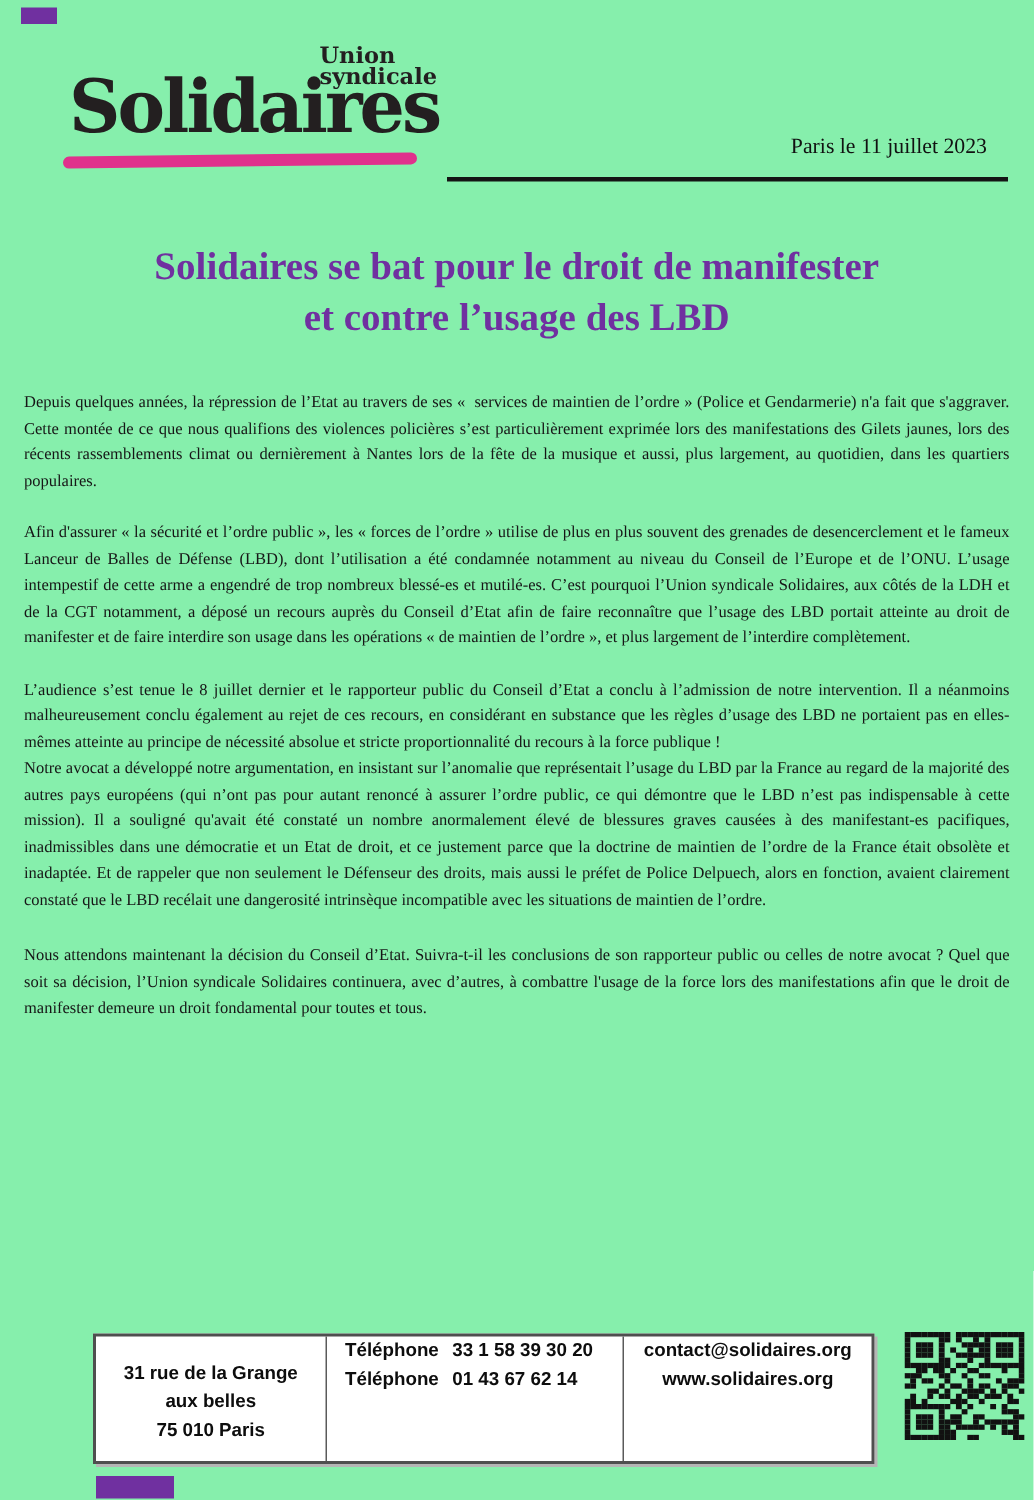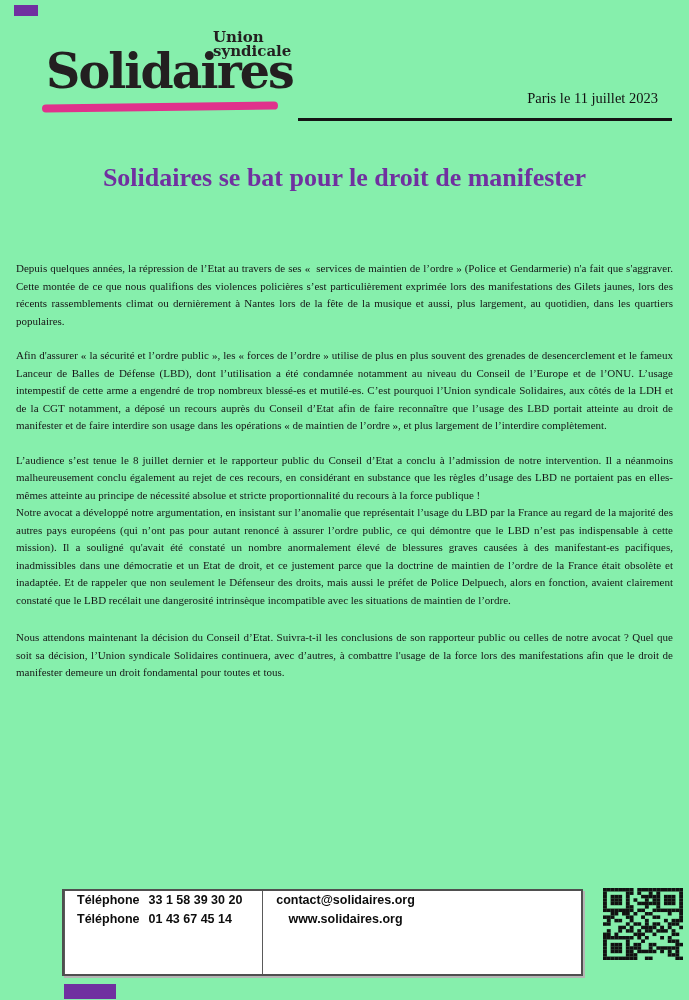--- a/index.html
+++ b/index.html
@@ -75,37 +75,43 @@
 syndicale</div>
     <div class="logo-brand" style="color: rgb(35, 31, 32);">Solidaires</div>
     <div class="logo-underline" style="background: rgb(224, 49, 140);"></div>
   </div>
 
   <div class="date-line">Paris le 11 juillet 2023</div>
   <div class="header-rule"></div>
 
   <div class="doc-title" style="color: rgb(112, 48, 160);">
     <div>Solidaires se bat pour le droit de manifester</div>
+    <div>et contre l’usage des LBD</div>
   </div>
 
   <div class="body-text">
     <p>Depuis quelques années, la répression de l’Etat au travers de ses «&nbsp; services de maintien de l’ordre » (Police et Gendarmerie) n'a fait que s'aggraver. Cette montée de ce que nous qualifions des violences policières s’est particulièrement exprimée lors des manifestations des Gilets jaunes, lors des récents rassemblements climat ou dernièrement à Nantes lors de la fête de la musique et aussi, plus largement, au quotidien, dans les quartiers populaires.</p>
     <p>Afin d'assurer « la sécurité et l’ordre public », les « forces de l’ordre » utilise de plus en plus souvent des grenades de desencerclement et le fameux Lanceur de Balles de Défense (LBD), dont l’utilisation a été condamnée notamment au niveau du Conseil de l’Europe et de l’ONU. L’usage intempestif de cette arme a engendré de trop nombreux blessé-es et mutilé-es. C’est pourquoi l’Union syndicale Solidaires, aux côtés de la LDH et de la CGT notamment, a déposé un recours auprès du Conseil d’Etat afin de faire reconnaître que l’usage des LBD portait atteinte au droit de manifester et de faire interdire son usage dans les opérations « de maintien de l’ordre », et plus largement de l’interdire complètement.</p>
     <p class="no-gap">L’audience s’est tenue le 8 juillet dernier et le rapporteur public du Conseil d’Etat a conclu à l’admission de notre intervention. Il a néanmoins malheureusement conclu également au rejet de ces recours, en considérant en substance que les règles d’usage des LBD ne portaient pas en elles-mêmes atteinte au principe de nécessité absolue et stricte proportionnalité du recours à la force publique !</p>
     <p class="big-gap">Notre avocat a développé notre argumentation, en insistant sur l’anomalie que représentait l’usage du LBD par la France au regard de la majorité des autres pays européens (qui n’ont pas pour autant renoncé à assurer l’ordre public, ce qui démontre que le LBD n’est pas indispensable à cette mission). Il a souligné qu'avait été constaté un nombre anormalement élevé de blessures graves causées à des manifestant-es pacifiques, inadmissibles dans une démocratie et un Etat de droit, et ce justement parce que la doctrine de maintien de l’ordre de la France était obsolète et inadaptée. Et de rappeler que non seulement le Défenseur des droits, mais aussi le préfet de Police Delpuech, alors en fonction, avaient clairement constaté que le LBD recélait une dangerosité intrinsèque incompatible avec les situations de maintien de l’ordre.</p>
     <p>Nous attendons maintenant la décision du Conseil d’Etat. Suivra-t-il les conclusions de son rapporteur public ou celles de notre avocat ? Quel que soit sa décision, l’Union syndicale Solidaires continuera, avec d’autres, à combattre l'usage de la force lors des manifestations afin que le droit de manifester demeure un droit fondamental pour toutes et tous.</p>
   </div>
 
   <div class="footer-table">
+    <div class="footer-cell address">
+      <div>31 rue de la Grange</div>
+      <div>aux belles</div>
+      <div>75 010 Paris</div>
+    </div>
     <div class="footer-cell phones">
       <div class="phone-row">
         <span>Téléphone</span><span class="num">33 1 58 39 30 20</span>
       </div>
       <div class="phone-row">
-        <span>Téléphone</span><span class="num">01 43 67 45 14</span>
+        <span>Téléphone</span><span class="num">01 43 67 62 14</span>
       </div>
     </div>
     <div class="footer-cell contact">
       <div>contact@solidaires.org</div>
       <div>www.solidaires.org</div>
     </div>
   </div>
 
   <div class="qr"><svg viewBox="0 0 21 21" preserveAspectRatio="none" fill="#111">
         <rect x="0" y="0" width="1.02" height="1.02"></rect>

